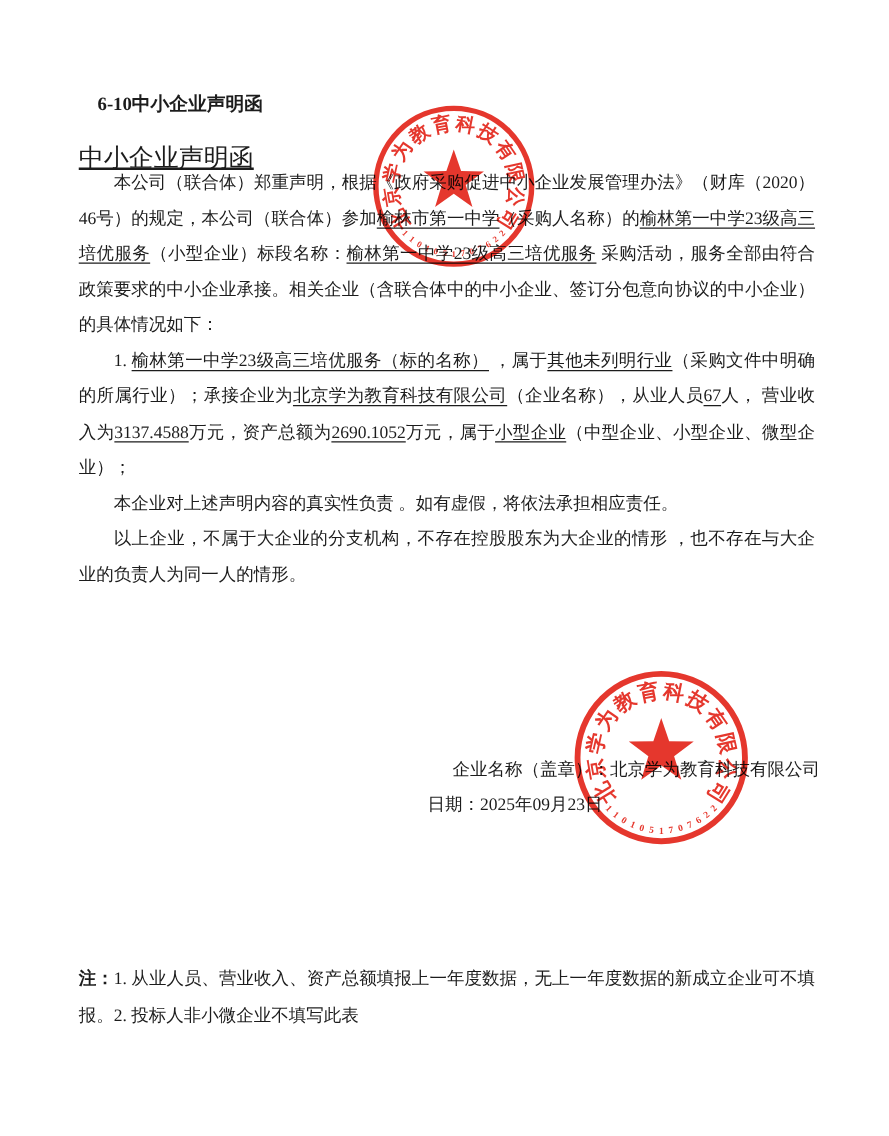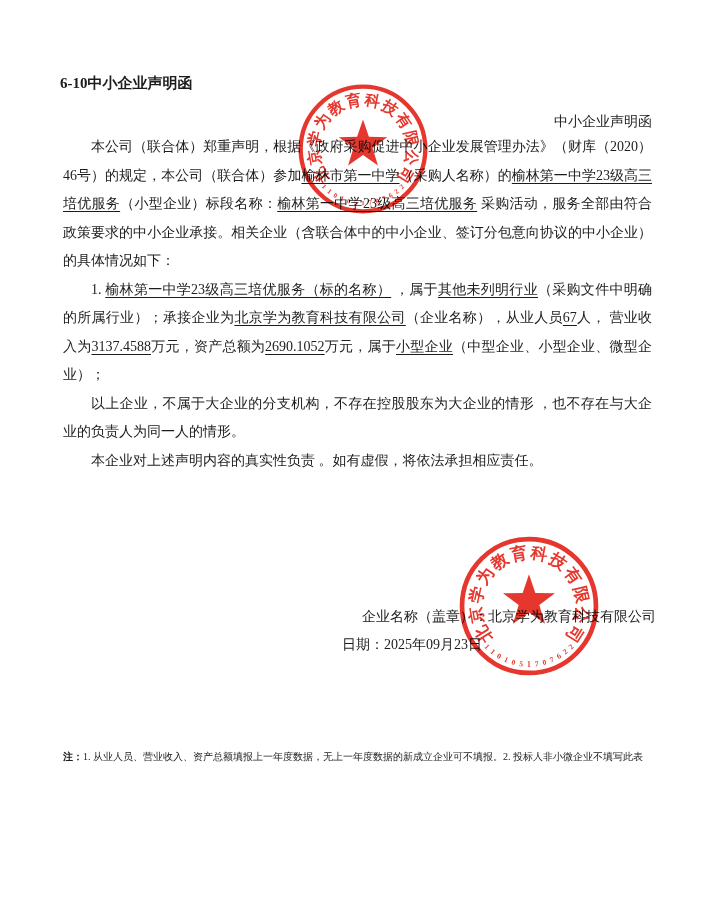--- a/index.html
+++ b/index.html
@@ -5,43 +5,43 @@
   html, body { margin: 0; padding: 0; }
   body {
     width: 711px; height: 909px;
     background: #ffffff;
     font-family: "Liberation Serif", serif;
     color: #1c1c1c;
     position: relative;
     overflow: hidden;
   }
   .doc-header {
-    position: absolute; left: 60px; top: 74px;
+    position: absolute; left: 78px; top: 74px;
     font-size: 15px; font-weight: bold;
   }
   .doc-title {
     position: absolute; left: 63px; top: 113px; width: 589px;
-    font-size: 14px; text-align: right;
+    font-size: 20px; text-align: left; text-decoration: underline;
   }
   .body-text {
     position: absolute; left: 63px; top: 133px; width: 589px;
     font-size: 14px; line-height: 28.5px;
     text-align: justify;
   }
   .body-text p { margin: 0; text-indent: 28px; }
   .u { text-decoration: underline; text-underline-offset: 3px; text-decoration-thickness: 1px; }
   .b { font-weight: bold; }
   .signature {
     position: absolute; left: 342px; top: 603px;
     font-size: 14px; line-height: 28px;
   }
   .sig-company { padding-left: 20px; }
   .notes {
-    position: absolute; left: 63px; top: 742px; width: 589px;
-    font-size: 10px; line-height: 29.5px; text-align: justify;
+    position: absolute; left: 63px; top: 769px; width: 589px;
+    font-size: 14px; line-height: 29.5px; text-align: justify;
   }
   .stamp {
     position: absolute;
     mix-blend-mode: multiply;
     opacity: 0.92;
     pointer-events: none;
   }
   .stamp-top { left: 296px; top: 82px; }
   .stamp-bottom { left: 457px; top: 534px; }
   .stamp svg text { font-family: "Liberation Serif", serif; }
@@ -51,22 +51,22 @@
 
 <div>
 
   <div class="doc-header">6-10中小企业声明函</div>
 
   <div class="doc-title">中小企业声明函</div>
 
   <div class="body-text">
     <p><span>本公司（联合体）郑重声明，根据《政府采购促进中小企业发展管理办法》（财库（2020）46号）的规定，本公司（联合体）参加</span><span class="u">榆林市第一中学</span><span>（采购人名称）的</span><span class="u">榆林第一中学23级高三培优服务</span><span>（小型企业）标段名称：</span><span class="u">榆林第一中学23级高三培优服务</span><span> 采购活动，服务全部由符合政策要求的中小企业承接。相关企业（含联合体中的中小企业、签订分包意向协议的中小企业）的具体情况如下：</span></p>
     <p><span>1. </span><span class="u">榆林第一中学23级高三培优服务（标的名称）</span><span> ，属于</span><span class="u">其他未列明行业</span><span>（采购文件中明确的所属行业）；承接企业为</span><span class="u">北京学为教育科技有限公司</span><span>（企业名称），从业人员</span><span class="u">67</span><span>人， 营业收入为</span><span class="u">3137.4588</span><span>万元，资产总额为</span><span class="u">2690.1052</span><span>万元，属于</span><span class="u">小型企业</span><span>（中型企业、小型企业、微型企业）；</span></p>
+    <p><span>本企业对上述声明内容的真实性负责 。如有虚假，将依法承担相应责任。</span></p>
     <p><span>以上企业，不属于大企业的分支机构，不存在控股股东为大企业的情形 ，也不存在与大企业的负责人为同一人的情形。</span></p>
-    <p><span>本企业对上述声明内容的真实性负责 。如有虚假，将依法承担相应责任。</span></p>
   </div>
 
   <div class="signature">
     <div class="sig-company">企业名称（盖章）：北京学为教育科技有限公司</div>
     <div class="sig-date">日期：2025年09月23日</div>
   </div>
 
   <div class="notes"><span class="b">注：</span><span>1. 从业人员、营业收入、资产总额填报上一年度数据，无上一年度数据的新成立企业可不填报。2. 投标人非小微企业不填写此表</span></div>
 
   <div class="stamp stamp-top"><svg viewBox="0 0 200 200" width="134" height="134">

